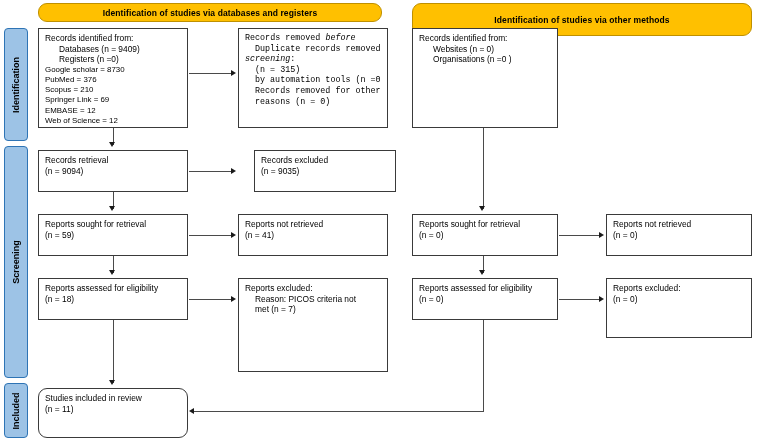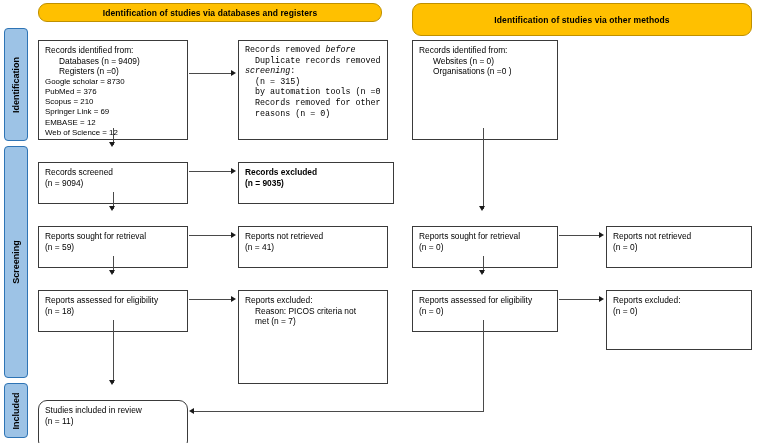--- a/index.html
+++ b/index.html
@@ -45,21 +45,20 @@
   
   .box{
     position:absolute;
     background:#ffffff;
     border:1px solid #3a3a3a;
     box-sizing:border-box;
     padding:4px 5px 16px 6px;
     font-size:8.4px;
     line-height:10.6px;
     overflow:hidden;
-    margin-top:12px;
   }
   .box .ln{white-space:nowrap;}
   .box .ln.ind{padding-left:14px;}
   .box .ln.ind2{padding-left:10px;}
   .box .ln.small{font-size:7.9px;line-height:10.2px;}
   .it{font-style:italic;}
 
   
   .hline{position:absolute;height:1px;background:#4a4a4a;}
   .vline{position:absolute;width:1px;background:#4a4a4a;}
@@ -126,24 +125,24 @@
     <div class="ln ind2">reasons (n = 0)</div>
   </div>
 
   <div class="hline" style="left:189px;top:73px;width:43px;"></div>
   <div class="arr-r" style="left:231px;top:69.5px;"></div>
 
   <div class="vline" style="left:113px;top:128px;height:17px;"></div>
   <div class="arr-d" style="left:109.4px;top:142px;"></div>
 
   <div class="box" style="left:38px;top:150px;width:150px;height:42px;">
-    <div class="ln">Records screened</div>
+    <div class="ln">Records retrieval</div>
     <div class="ln">(n = 9094)</div>
   </div>
-  <div class="box" style="left:238px;top:150px;width:156px;height:42px;font-weight:bold;">
+  <div class="box" style="left:254px;top:150px;width:142px;height:42px;">
     <div class="ln">Records excluded</div>
     <div class="ln">(n = 9035)</div>
   </div>
   <div class="hline" style="left:189px;top:171px;width:43px;"></div>
   <div class="arr-r" style="left:231px;top:167.5px;"></div>
   <div class="vline" style="left:113px;top:192px;height:17px;"></div>
   <div class="arr-d" style="left:109.4px;top:206px;"></div>
 
   <div class="box" style="left:38px;top:214px;width:150px;height:42px;">
     <div class="ln">Reports sought for retrieval</div>

